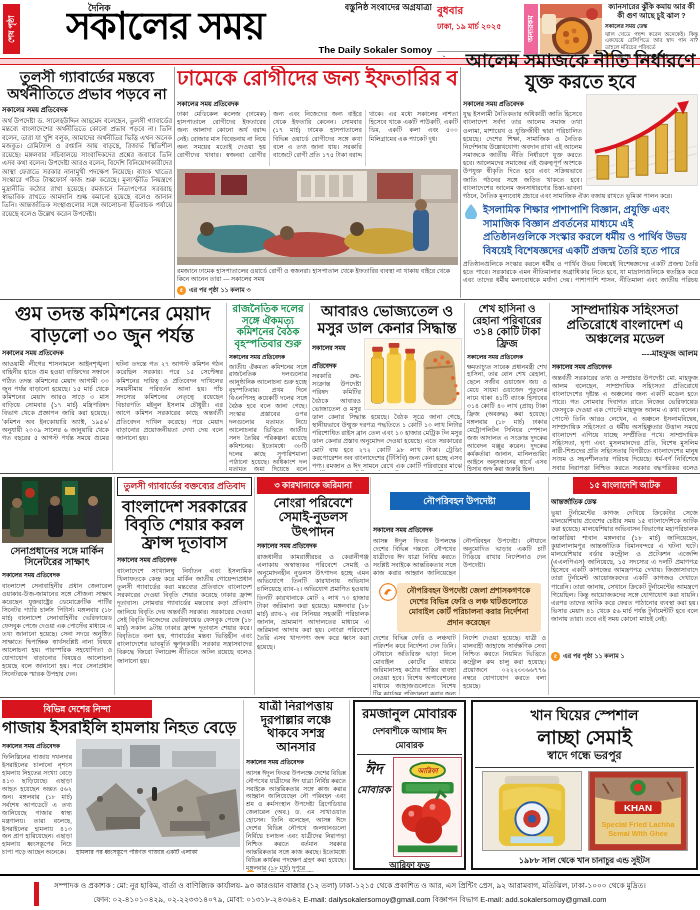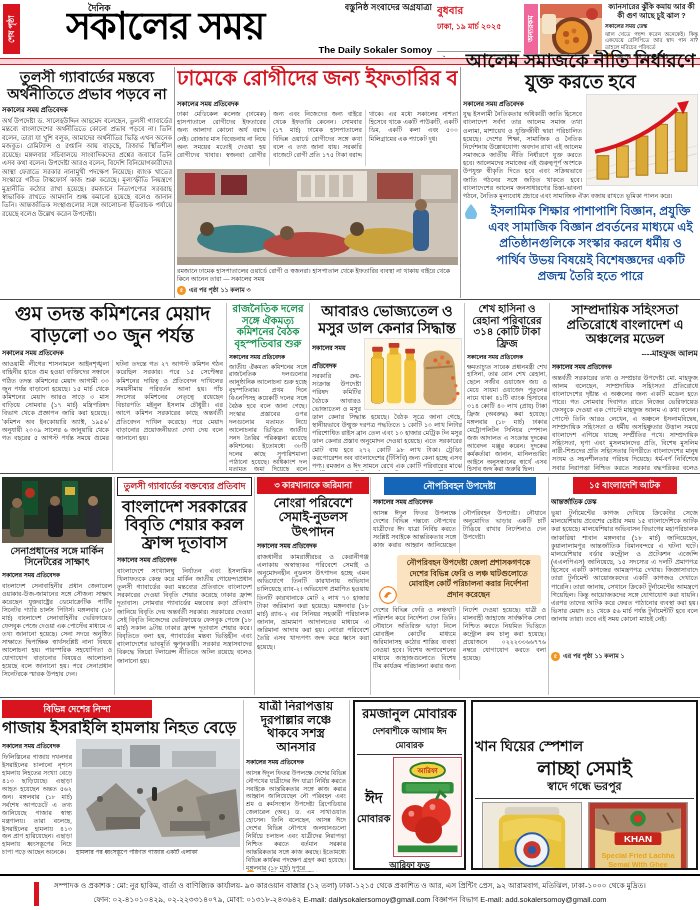--- a/index.html
+++ b/index.html
@@ -19,22 +19,22 @@
   .kick-blue{background:#1565b8;color:#fff;font-weight:bold;text-align:center;}
   .kick-box{border:1px solid #222;color:#bf161e;font-weight:bold;text-align:center;background:#fff;}
   .jump{display:flex;align-items:center;gap:3px;font-size:6.3px;font-weight:bold;color:#222;margin-top:2px;}
   .jc{width:9px;height:9px;min-width:9px;border-radius:50%;background:#f7941d;color:#fff;
       display:flex;align-items:center;justify-content:center;font-size:6px;font-weight:bold;}
   .vline{position:absolute;width:1px;background:#9a9a9a;}
   .hline{position:absolute;height:1px;background:#4a4a4a;left:0;width:700px;}
   .cap{font-size:6.2px;line-height:1.25;color:#222;}
   .photo{display:block;}
   .qblue{display:flex;gap:4px;align-items:flex-start;margin:3px 0;}
-  .qblue .qtxt{color:#17509e;font-weight:bold;font-size:12px;line-height:1.35;text-align:center;}
-  .qorange{display:flex;gap:0;align-items:flex-end;margin:2px auto;}
+  .qblue .qtxt{color:#17509e;font-weight:bold;font-size:10px;line-height:1.35;}
+  .qorange{display:flex;gap:0;align-items:flex-start;margin:2px auto;}
   .qorange .qtxt{background:#fbe3c2;color:#4d2c00;font-weight:bold;font-size:7.6px;line-height:1.4;
                  text-align:center;padding:3px 5px;border-radius:3px;}
   .adbox{border:2px solid #151515;background:#fff;}
 </style>
 </head>
 <body>
 
 <div id="paper">
 
   <div class="abs" style="left:0;top:0;width:700px;height:58px;">
@@ -164,21 +164,21 @@
   <div class="vline" style="left:226px;top:303px;height:168px;background:#c2c2c2;"></div>
 
   <div class="abs" style="left:229px;top:303px;width:78px;height:168px;">
     <div class="hl green" style="font-size:10.2px;">রাজনৈতিক দলের সঙ্গে ঐকমত্য কমিশনের বৈঠক বৃহস্পতিবার শুরু</div>
     <div class="by" style="font-size:5.8px;">সকালের সময় প্রতিবেদক</div>
     <div class="bd" style="font-size:6.1px;height:112px;">জাতীয় ঐকমত্য কমিশনের সঙ্গে রাজনৈতিক দলগুলোর আনুষ্ঠানিক আলোচনা শুরু হচ্ছে বৃহস্পতিবার। প্রথম দিনে বিএনপিসহ কয়েকটি দলের সঙ্গে বৈঠক হবে বলে জানা গেছে। সংস্কার প্রস্তাবের ওপর দলগুলোর মতামত নিয়ে আলোচনার ভিত্তিতে জাতীয় সনদ তৈরির পরিকল্পনা রয়েছে কমিশনের। ইতোমধ্যে ৩৮টি দলের কাছে সুপারিশমালা পাঠানো হয়েছে। অধিকাংশ দল মতামত জমা দিয়েছে বলে কমিশন সূত্রে জানা গেছে।</div>
   </div>
   <div class="vline" style="left:309px;top:303px;height:168px;background:#c2c2c2;"></div>
 
   <div class="abs" style="left:312px;top:303px;width:150px;height:168px;">
-    <div class="hl" style="font-size:14.5px;font-family:Liberation Serif, serif;">আবারও ভোজ্যতেল ও মসুর ডাল কেনার সিদ্ধান্ত</div>
+    <div class="hl" style="font-size:14.5px;">আবারও ভোজ্যতেল ও মসুর ডাল কেনার সিদ্ধান্ত</div>
     <svg class="photo" width="98" height="72" viewBox="0 0 98 72" style="float:right;margin:2px 0 2px 3px;border:1px solid #e0e0e0;">
       <rect width="98" height="72" fill="#fdf6e7"></rect>
       <rect x="6" y="18" width="13" height="48" rx="4" fill="#f2c country"></rect>
       <rect x="6" y="18" width="13" height="48" rx="4" fill="#f2c23a"></rect>
       <rect x="8" y="12" width="9" height="8" fill="#e6b02e"></rect>
         <rect x="7" y="8" width="11" height="5" rx="1" fill="#c23a2b"></rect>
       <rect x="22" y="14" width="15" height="52" rx="4" fill="#f7cf4b"></rect>
       <rect x="25" y="8" width="9" height="8" fill="#e6b02e"></rect>
         <rect x="24" y="4" width="11" height="5" rx="1" fill="#c23a2b"></rect>
       <rect x="40" y="20" width="12" height="46" rx="4" fill="#f2c23a"></rect>
@@ -247,21 +247,21 @@
 
   <div class="abs" style="left:257px;top:477px;width:112px;height:218px;">
     <div class="kick-red" style="font-size:8.5px;padding:1.5px 0;">৩ কারখানাকে জরিমানা</div>
     <div class="hl" style="font-size:12.5px;margin-top:2px;">নোংরা পরিবেশে সেমাই-নুডলস উৎপাদন</div>
     <div class="by" style="font-size:6.2px;">সকালের সময় প্রতিবেদক</div>
     <div class="bd" style="font-size:6.3px;height:148px;">রাজধানীর কামরাঙ্গীরচর ও কেরানীগঞ্জ এলাকায় অস্বাস্থ্যকর পরিবেশে সেমাই ও অনুমোদনহীন নুডলস উৎপাদন হচ্ছে এমন অভিযোগে তিনটি কারখানায় অভিযান চালিয়েছে র‍্যাব-২। অভিযোগ প্রমাণিত হওয়ায় তিনটি কারখানাকে মোট ২ লাখ ৭০ হাজার টাকা জরিমানা করা হয়েছে। মঙ্গলবার (১৮ মার্চ) র‍্যাব-২ এর সিনিয়র সহকারী পরিচালক জানান, ভ্রাম্যমাণ আদালতের মাধ্যমে এ জরিমানা আদায় করা হয়। নোংরা পরিবেশে তৈরি এসব খাদ্যপণ্য জব্দ করে ধ্বংস করা হয়েছে।</div>
   </div>
   <div class="vline" style="left:370px;top:477px;height:218px;background:#c2c2c2;"></div>
 
   <div class="abs" style="left:373px;top:477px;width:173px;height:218px;">
-    <div class="kick-blue" style="font-size:9px;padding:1.5px 0;width:152px;margin:0 auto;">নৌপরিবহন উপদেষ্টা</div>
+    <div class="kick-blue" style="font-size:9px;padding:1.5px 0;width:140px;margin:15px auto;">নৌপরিবহন উপদেষ্টা</div>
     <div class="by" style="font-size:6.2px;">সকালের সময় প্রতিবেদক</div>
     <div class="bd cols2" style="font-size:6.2px;height:44px;">আসন্ন ঈদুল ফিতর উপলক্ষে দেশের বিভিন্ন গন্তব্যে নৌপথের যাত্রীদের ঈদ যাত্রা নির্বিঘ্ন করতে সংশ্লিষ্ট সবাইকে আন্তরিকতার সঙ্গে কাজ করার আহ্বান জানিয়েছেন নৌপরিবহন উপদেষ্টা। নৌযানে অনুমোদিত ভাড়ার একটি চার্ট টাঙিয়ে রাখার নির্দেশনাও দেন উপদেষ্টা।</div>
     <div class="qorange" style="width:162px;">
       <svg width="18" height="18" viewBox="0 0 18 18" style="min-width:18px;">
         <circle cx="9" cy="9" r="8.4" fill="#fff" stroke="#f07f1e" stroke-width="1.2"></circle>
         <path d="M5 11 Q9 3 13 8 Q10 7 8 12 Z" fill="#f07f1e"></path>
       </svg>
       <span class="qtxt">নৌপরিবহন উপদেষ্টা জেলা প্রশাসকগণকে দেশের বিভিন্ন ফেরি ও লঞ্চ ঘাটগুলোতে মোবাইল কোর্ট পরিচালনা করার নির্দেশনা প্রদান করেছেন</span>
     </div>
     <div class="bd cols2" style="font-size:6.2px;height:74px;">দেশের বিভিন্ন ফেরি ও লঞ্চঘাট পরিদর্শন করে নির্দেশনা দেন তিনি। নৌযানে অতিরিক্ত ভাড়া নিলে মোবাইল কোর্টের মাধ্যমে জরিমানাসহ কঠোর শাস্তির ব্যবস্থা নেওয়া হবে। বিশেষ অপারেশনের মাধ্যমে জাহাজগুলোতে বিশেষ টিম কার্যক্রম পরিচালনা করার জন্য নির্দেশ দেওয়া হয়েছে। যাত্রী ও মালবাহী জাহাজে সার্বক্ষণিক সেবা নিশ্চিত করতে নিয়মিত ভিত্তিতে কন্ট্রোল রুম চালু করা হয়েছে। প্রয়োজনে ০২২২৩৩৬৬৭৭৬ নম্বরে যোগাযোগ করতে বলা হয়েছে।</div>
@@ -318,21 +318,21 @@
     <div class="jump">
       <span class="jc">৫</span>
       <span>এর পর পৃষ্ঠা ১১ কলাম ২</span>
     </div>
   </div>
   <div class="vline" style="left:349px;top:700px;height:170px;background:#c2c2c2;"></div>
 
   <div class="abs adbox" style="left:353px;top:700px;width:113px;height:170px;padding:2px;">
     <div style="font-size:13px;font-weight:bold;text-align:center;">রমজানুল মোবারক</div>
     <div style="font-size:8.5px;font-weight:bold;text-align:center;border-bottom:1px solid #333;padding-bottom:1px;">দেশবাশীকে আগাম ঈদ মোবারক</div>
-    <div style="display:flex;align-items:center;gap:2px;margin-top:2px;">
+    <div style="display:flex;gap:2px;margin-top:2px;font-style:italic;">
       <div style="width:34px;text-align:center;">
         <div style="font-size:15px;font-weight:900;">ঈদ</div>
         <div style="font-size:10px;font-weight:900;">মোবারক</div>
       </div>
       <svg class="photo" width="70" height="100" viewBox="0 0 70 100" style="border:1px solid #b84a5a;">
         <rect width="70" height="100" fill="#fdf3f0"></rect>
         <ellipse cx="35" cy="12" rx="18" ry="8" fill="#f2d23c" stroke="#2e7d32" stroke-width="2"></ellipse>
         <text x="35" y="15" font-size="7" text-anchor="middle" fill="#b71c1c" font-weight="bold">আরিফা</text>
         <rect x="8" y="24" width="54" height="12" rx="3" fill="#2e8b3a"></rect>
         <rect x="12" y="26" width="46" height="8" rx="2" fill="#46a24e"></rect>
@@ -343,21 +343,21 @@
           <circle cx="40" cy="50" r="3" fill="#f08c80"></circle>
         <path d="M44 42 L48 34 L54 40" fill="none" stroke="#2e7d32" stroke-width="3"></path>
         <rect x="4" y="90" width="62" height="7" fill="#2e8b3a"></rect>
       </svg>
     </div>
     <div style="font-size:8.5px;font-weight:bold;text-align:center;margin-top:2px;">আরিফা ফুড</div>
 
   </div>
 
   <div class="abs adbox" style="left:471px;top:700px;width:227px;height:170px;padding:2px;">
-    <div style="font-size:14px;font-weight:bold;margin-top:31px;">খান ঘিয়ের স্পেশাল</div>
+    <div style="font-size:14px;font-weight:bold;text-align:center;">খান ঘিয়ের স্পেশাল</div>
     <div style="font-size:19px;font-weight:900;text-align:center;line-height:1;">লাচ্ছা সেমাই</div>
     <div style="font-size:11px;font-weight:bold;text-align:center;border-bottom:1px solid #333;padding-bottom:1px;">স্বাদে গন্ধে ভরপুর</div>
     <div style="display:flex;justify-content:center;gap:6px;margin-top:3px;">
       <svg class="photo" width="100" height="80" viewBox="0 0 100 80" style="border:1px solid #999;">
         <rect width="100" height="80" fill="#efe9dc"></rect>
         <rect x="22" y="4" width="56" height="10" rx="4" fill="#d9d2c2"></rect>
         <rect x="16" y="12" width="68" height="64" rx="8" fill="#e8c43c"></rect>
         <path d="M20 20 Q50 10 80 20 L80 40 Q50 30 20 40 Z" fill="#f2d564" opacity="0.7"></path>
         <circle cx="50" cy="48" r="17" fill="#eef3f8" stroke="#2b5ca8" stroke-width="2"></circle>
         <circle cx="50" cy="48" r="9" fill="#c8382e"></circle>

